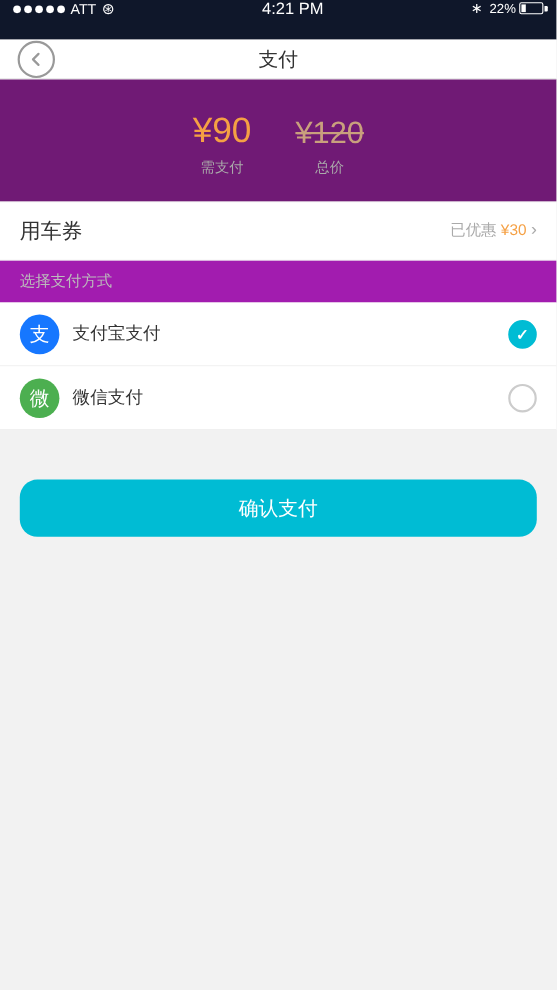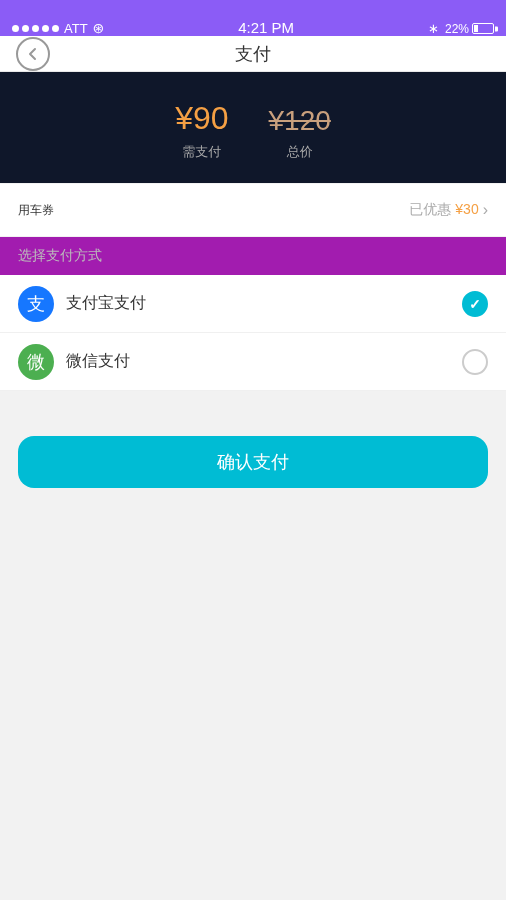--- a/index.html
+++ b/index.html
@@ -7,25 +7,25 @@
     body {
       width: 506px;
       min-height: 900px;
       font-family: -apple-system, "PingFang SC", "Helvetica Neue", sans-serif;
       background: #f2f2f2;
       font-size: 15px;
     }
 
     
     .status-bar {
-      background: #8b5cf6;
+      background: #0f172a;
       color: white;
       height: 36px;
       display: flex;
-      align-items: flex-end;
+      align-items: flex-start;
       justify-content: space-between;
       padding: 0 12px;
       font-size: 13px;
     }
     .status-left {
       display: flex;
       align-items: center;
       gap: 5px;
     }
     .signal-dots {
@@ -109,21 +109,21 @@
       height: 14px;
     }
     .header-title {
       font-size: 18px;
       font-weight: 500;
       color: #333;
     }
 
     
     .price-section {
-      background: #0f172a;
+      background: #701a75;
       padding: 28px 0 22px;
       display: flex;
       justify-content: center;
       align-items: flex-end;
       gap: 40px;
       margin-bottom: 1px;
     }
     .price-block {
       display: flex;
       flex-direction: column;
@@ -152,21 +152,21 @@
     .coupon-row {
       background: white;
       height: 52px;
       display: flex;
       align-items: center;
       justify-content: space-between;
       padding: 0 18px;
       margin-bottom: 1px;
     }
     .coupon-label {
-      font-size: 12px;
+      font-size: 19px;
       color: #333;
     }
     .coupon-right {
       display: flex;
       align-items: flex-start;
       gap: 4px;
       color: #aaa;
       font-size: 14px;
     }
     .coupon-discount {

